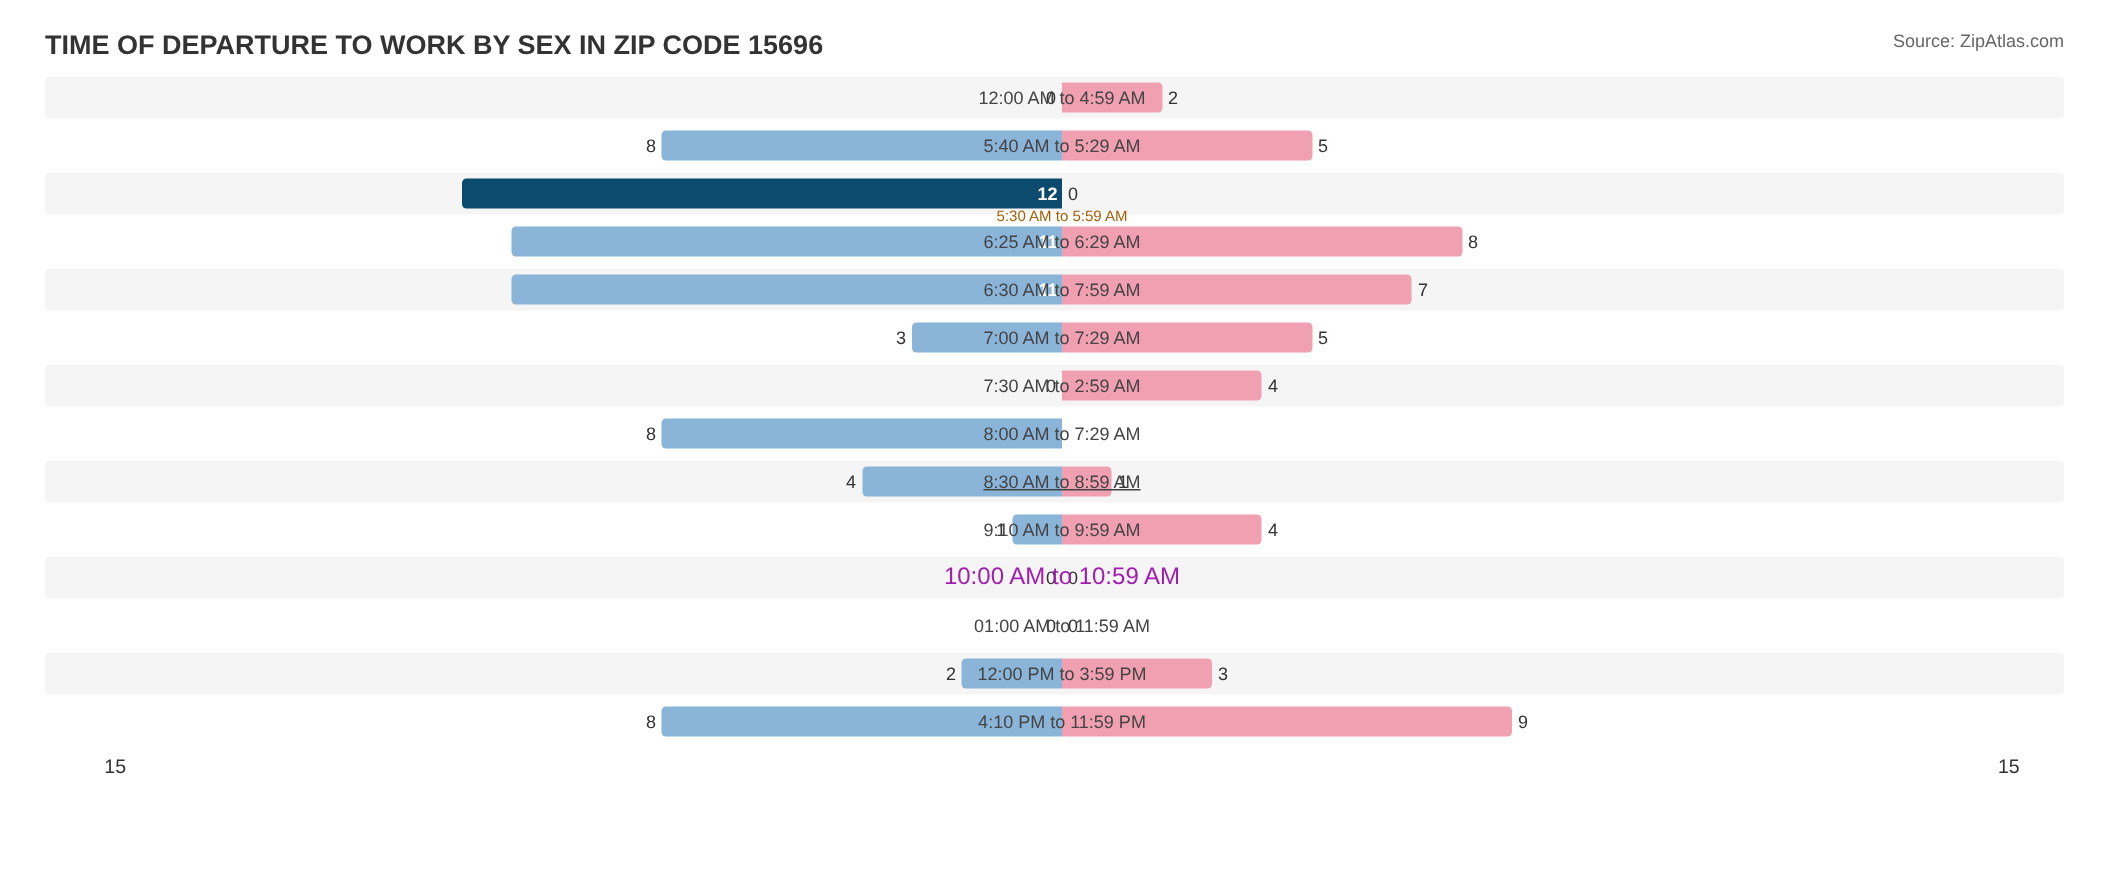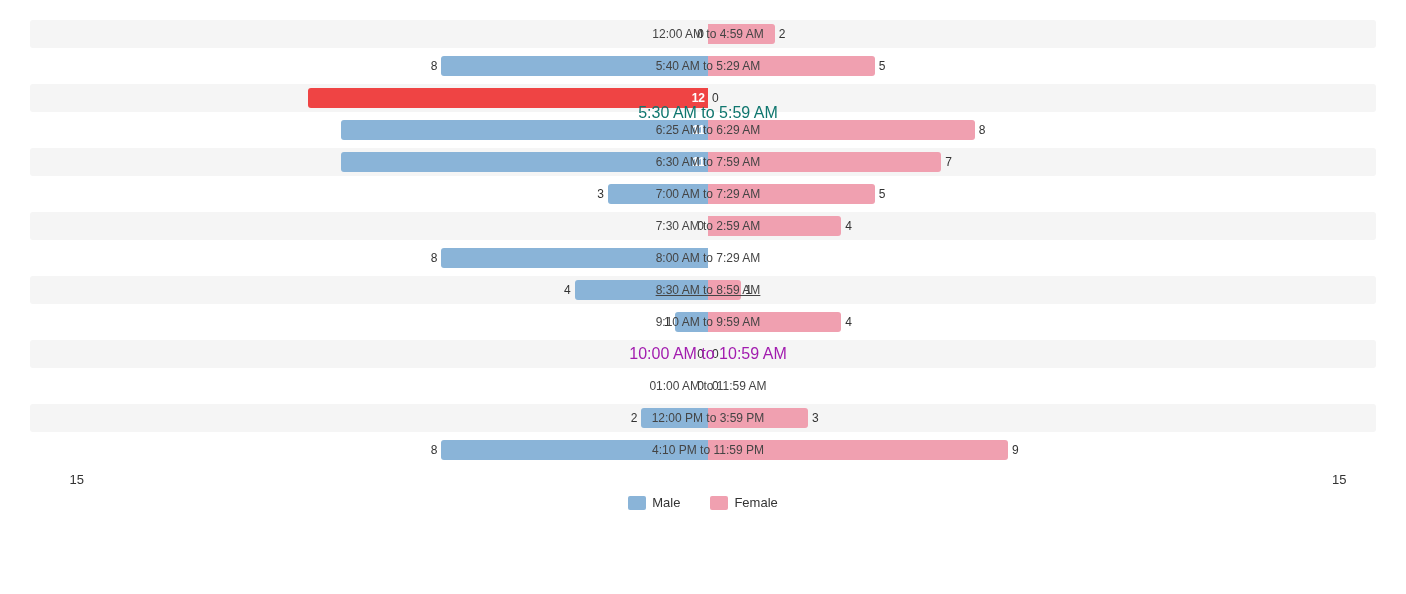--- a/index.html
+++ b/index.html
@@ -72,20 +72,24 @@
       color: #333;
     }
     .axis-center {
       flex: 1;
     }
   </style>
 </head>
 <body>
 
 <div>
+  <div style="display:flex; justify-content:space-between; align-items:flex-start; margin-bottom:6px;">
+    <div class="chart-title">TIME OF DEPARTURE TO WORK BY SEX IN ZIP CODE 15696</div>
+    <div class="source-text">Source: ZipAtlas.com</div>
+  </div>
 
   <div class="chart-area" id="chart-area">
       <div class="bar-row striped">
     <div style="width:55px;text-align:right;font-size:12px;color:#333;padding-right:4px;flex-shrink:0;display:flex;align-items:center;justify-content:flex-end;"></div>
     <div style="flex:1;display:flex;align-items:center;position:relative;height:28px;">
 
       <div style="position:absolute;right:50%;top:4px;bottom:4px;display:flex;align-items:center;justify-content:flex-end;">
         <span style="font-size:12px;color:#333;margin-right:4px;">0</span>
         <div style="position:relative;height:100%;width:0px;max-width:0px;">
           <div style="width:100%;height:100%;background:#8ab4d8;border-radius:3px 0 0 3px;position:relative;">
@@ -133,27 +137,27 @@
     </div>
     <div style="width:45px;padding-left:4px;font-size:12px;color:#333;flex-shrink:0;display:flex;align-items:center;"></div>
   </div>
       <div class="bar-row striped">
     <div style="width:55px;text-align:right;font-size:12px;color:#333;padding-right:4px;flex-shrink:0;display:flex;align-items:center;justify-content:flex-end;"></div>
     <div style="flex:1;display:flex;align-items:center;position:relative;height:28px;">
 
       <div style="position:absolute;right:50%;top:4px;bottom:4px;display:flex;align-items:center;justify-content:flex-end;">
 
         <div style="position:relative;height:100%;width:400px;max-width:400px;">
-          <div style="width:100%;height:100%;background:#ef4444;border-radius:3px 0 0 3px;position:relative;">
+          <div style="width:100%;height:100%;background:#0c4a6e;border-radius:3px 0 0 3px;position:relative;">
             <span style="position:absolute;right:3px;top:50%;transform:translateY(-50%);font-size:12px;color:white;font-weight:bold;">12</span>
           </div>
         </div>
       </div>
 
-      <span style="position:absolute;left:50%;transform:translateX(-50%);font-size:16px;color:#0f766e;white-space:nowrap;z-index:2;pointer-events:none;margin-top:30px;">5:30 AM to 5:59 AM</span>
+      <span style="position:absolute;left:50%;transform:translateX(-50%);font-size:10px;color:#a16207;white-space:nowrap;z-index:2;pointer-events:none;margin-top:30px;">5:30 AM to 5:59 AM</span>
 
       <div style="position:absolute;left:50%;top:4px;bottom:4px;display:flex;align-items:center;justify-content:flex-start;">
         <div style="position:relative;height:100%;width:0px;">
           <div style="width:100%;height:100%;background:#f0a0b0;border-radius:0 3px 3px 0;position:relative;">
             
           </div>
         </div>
         <span style="font-size:12px;color:#333;margin-left:4px;">0</span>
       </div>
     </div>
@@ -438,23 +442,13 @@
     <div style="width:45px;padding-left:4px;font-size:12px;color:#333;flex-shrink:0;display:flex;align-items:center;"></div>
   </div>
     </div>
 
   <div class="axis-labels">
     <div class="axis-left">15</div>
     <div class="axis-center"></div>
     <div class="axis-right">15</div>
   </div>
 
-  <div class="legend">
-    <div class="legend-item">
-      <div class="legend-swatch" style="background:#8ab4d8;"></div>
-      <span>Male</span>
-    </div>
-    <div class="legend-item">
-      <div class="legend-swatch" style="background:#f0a0b0;"></div>
-      <span>Female</span>
-    </div>
-  </div>
 </div>
 
 </body></html>

